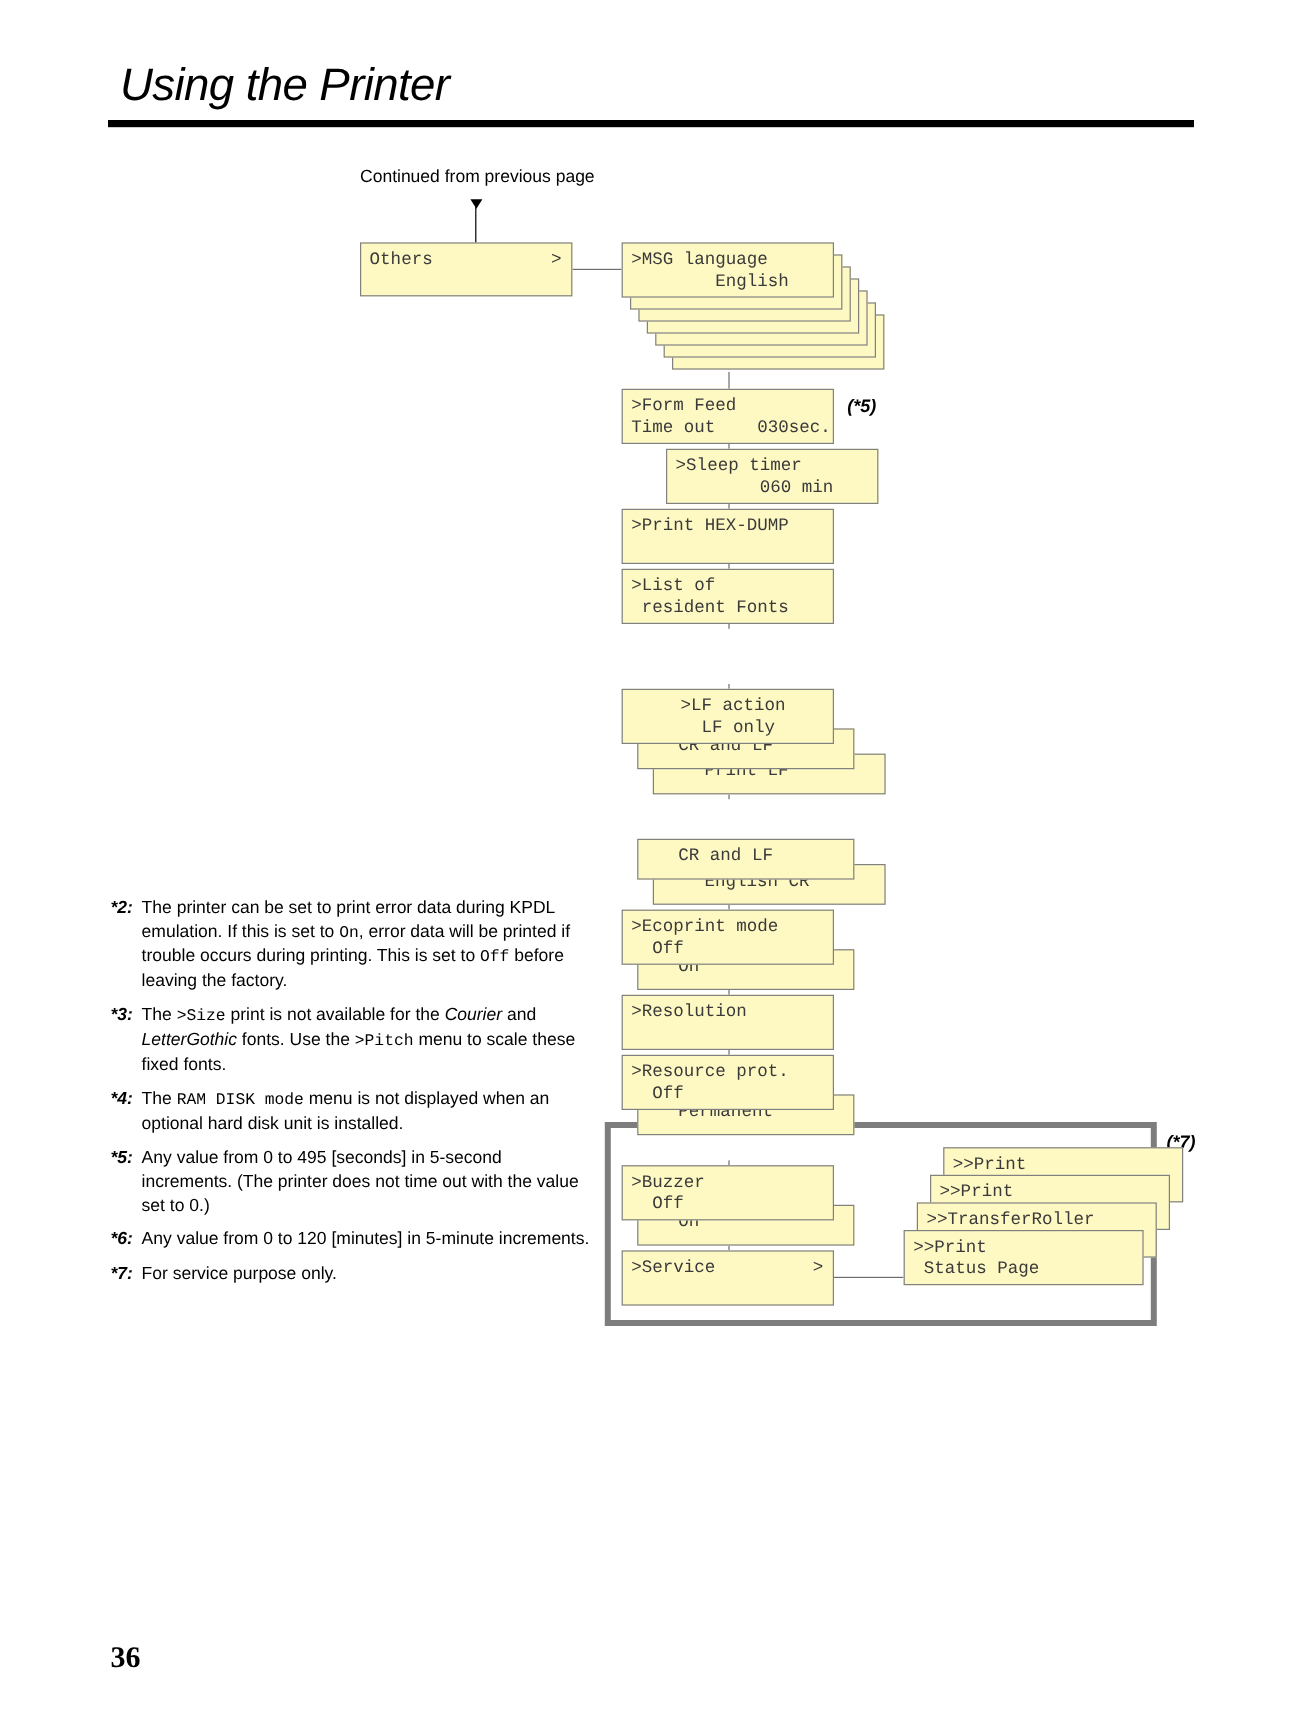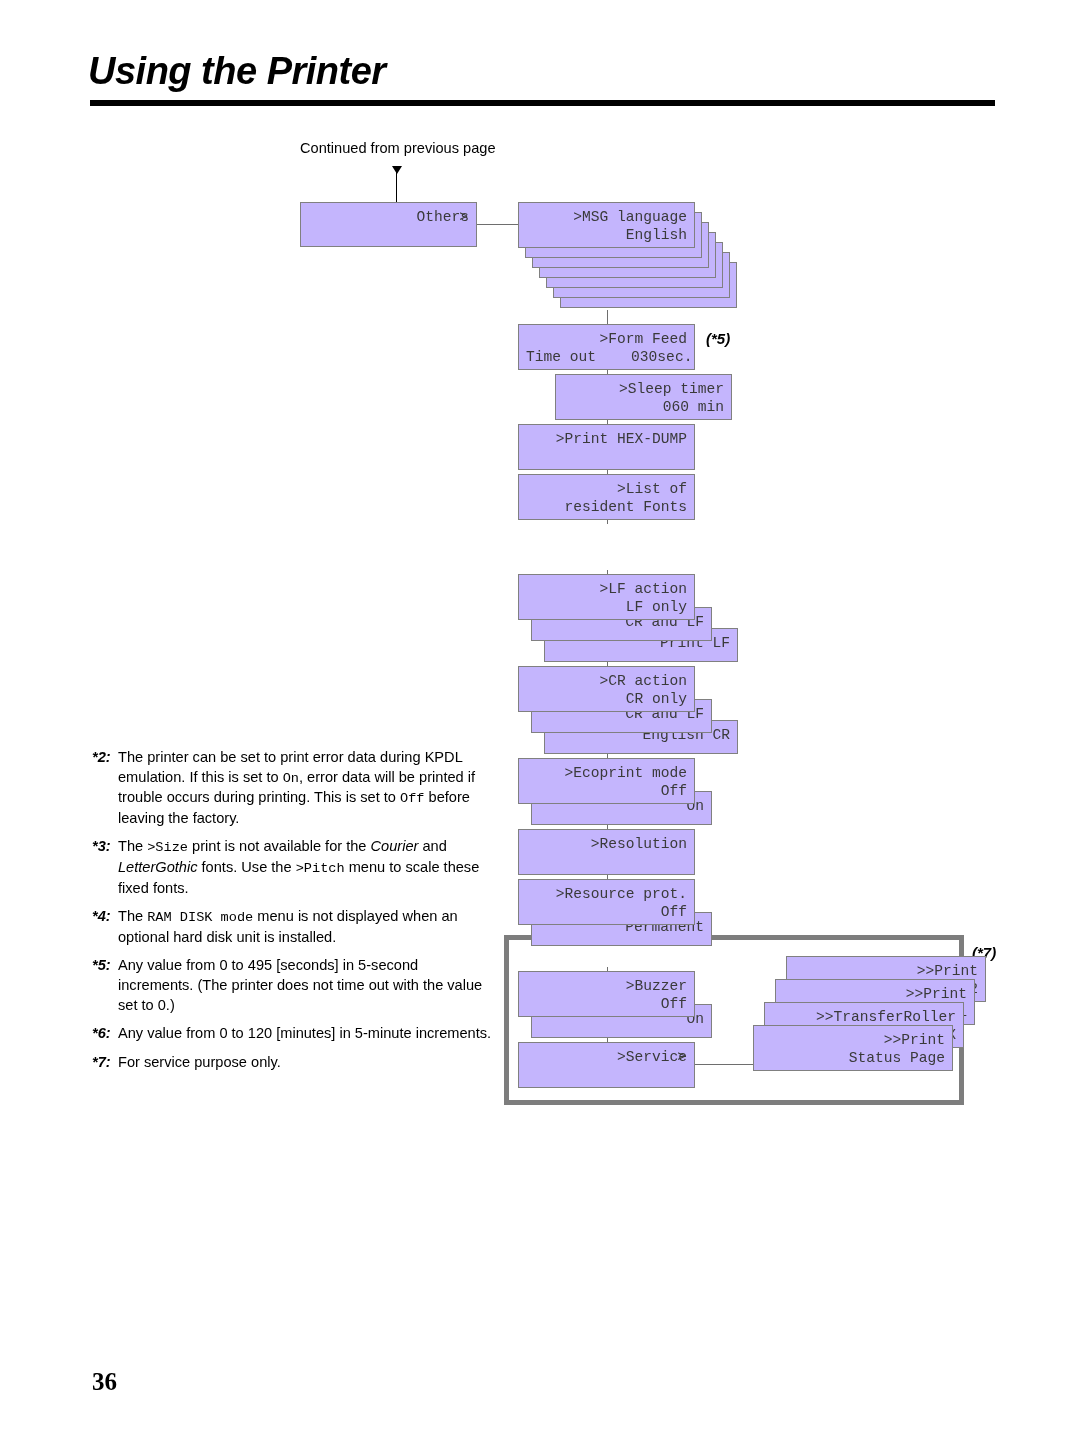--- a/index.html
+++ b/index.html
@@ -12,24 +12,24 @@
     height: 1441px;
     position: relative;
     font-family: "Liberation Sans", sans-serif;
     color: #000;
     overflow: hidden;
   }
 
   
   #page-title {
     position: absolute;
-    left: 88px;
+    left: 100px;
     top: 50px;
     font-size: 38px;
-    font-weight: bold;
+    font-weight: normal;
     font-style: italic;
     letter-spacing: -0.5px;
     white-space: nowrap;
   }
   #title-rule {
     position: absolute;
     left: 90px;
     top: 100px;
     width: 905px;
     height: 6px;
@@ -68,27 +68,27 @@
     font-style: italic;
     font-size: 14.6px;
   }
   .mono-i { font-family: "Liberation Mono", monospace; font-size: 13.6px; }
   .ital { font-style: italic; }
 
   
   #diagram {
     position: absolute;
     left: 0; top: 0;
-    width: 1080px; height: 1441px; text-align: right;
+    width: 1080px; height: 1441px;
   }
   .lcd {
     position: absolute;
     box-sizing: border-box;
     border: 1.4px solid #808080;
-    background: #c4b5fd;
+    background: #fef9c3;
     font-family: "Liberation Mono", monospace;
     font-size: 14.6px;
     line-height: 18px;
     color: #3a3a3a;
     padding: 5px 7px 0 7px;
     white-space: pre;
     overflow: hidden;
   }
   .lcd .l2 { display: block; }
   .rail {
@@ -155,21 +155,20 @@
     <div class="rail vline" style="left: 606.5px; top: 470px; height: 4px; z-index: 0;"></div>
     <div class="lcd" style="left: 518px; top: 474px; width: 177px; height: 46px; z-index: 8;"><span>&gt;List of</span><span class="l2"> resident Fonts</span></div>
     <div class="rail vline" style="left: 606.5px; top: 520px; height: 4px; z-index: 0;"></div>
     <div class="rail vline" style="left: 606.5px; top: 570px; height: 4px; z-index: 0;"></div>
     <div class="lcd" style="left: 531px; top: 607px; width: 181px; height: 34px; z-index: 5;"><span>   CR and LF</span></div>
     <div class="lcd" style="left: 544px; top: 628px; width: 194px; height: 34px; z-index: 4;"><span>    Print LF</span></div>
     <div class="lcd" style="left: 518px; top: 574px; width: 177px; height: 46px; z-index: 8; padding-left: 48px;"><span>&gt;LF action</span><span class="l2">  LF only</span></div>
     <div class="rail vline" style="left: 606.5px; top: 662px; height: 4px; z-index: 0;"></div>
     <div class="lcd" style="left: 531px; top: 699px; width: 181px; height: 34px; z-index: 5;"><span>   CR and LF</span></div>
     <div class="lcd" style="left: 544px; top: 720px; width: 194px; height: 34px; z-index: 4;"><span>    English CR</span></div>
-    <div class="lcd" style="left: 518px; top: 666px; width: 177px; height: 46px; z-index: 8;"><span>&gt;CR action</span><span class="l2">  CR only</span></div>
     <div class="rail vline" style="left: 606.5px; top: 754px; height: 4px; z-index: 0;"></div>
     <div class="lcd" style="left: 531px; top: 791px; width: 181px; height: 34px; z-index: 5;"><span>   On</span></div>
     <div class="lcd" style="left: 518px; top: 758px; width: 177px; height: 46px; z-index: 8;"><span>&gt;Ecoprint mode</span><span class="l2">  Off</span></div>
     <div class="rail vline" style="left: 606.5px; top: 825px; height: 4px; z-index: 0;"></div>
     <div class="lcd" style="left: 518px; top: 829px; width: 177px; height: 46px; z-index: 8;"><span>&gt;Resolution</span><span class="l2"></span></div>
     <div class="rail vline" style="left: 606.5px; top: 875px; height: 4px; z-index: 0;"></div>
     <div class="lcd" style="left: 531px; top: 912px; width: 181px; height: 34px; z-index: 5;"><span>   Permanent</span></div>
     <div class="lcd" style="left: 518px; top: 879px; width: 177px; height: 46px; z-index: 8;"><span>&gt;Resource prot.</span><span class="l2">  Off</span></div>
     <div class="rail vline" style="left: 606.5px; top: 967px; height: 4px; z-index: 0;"></div>
     <div class="lcd" style="left: 531px; top: 1004px; width: 181px; height: 34px; z-index: 5;"><span>   On</span></div>

